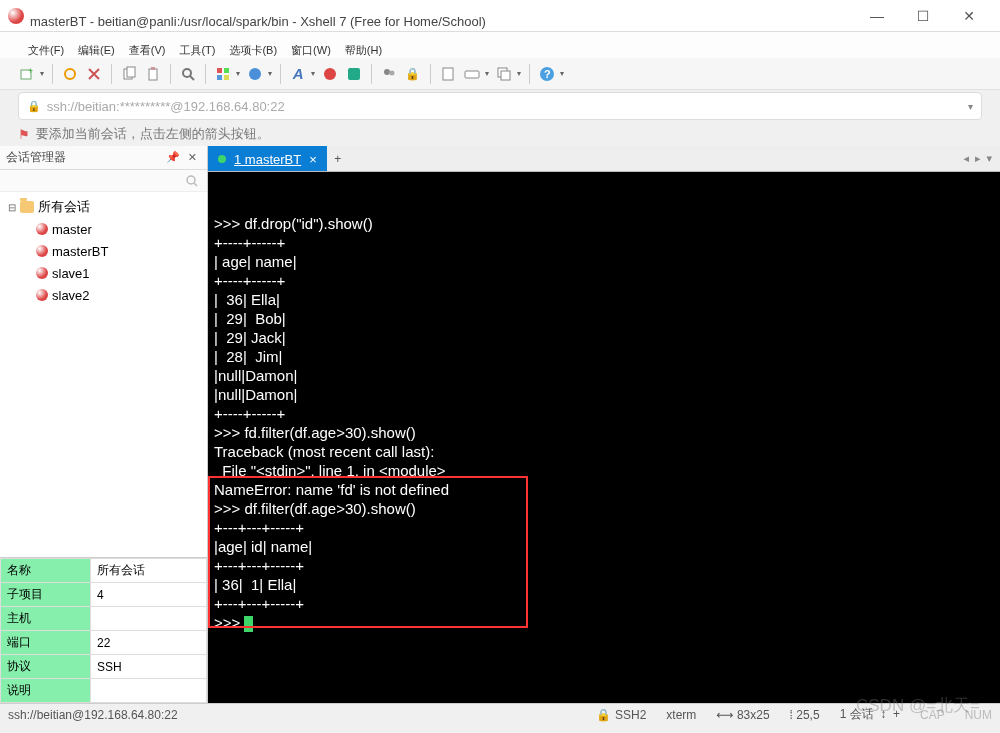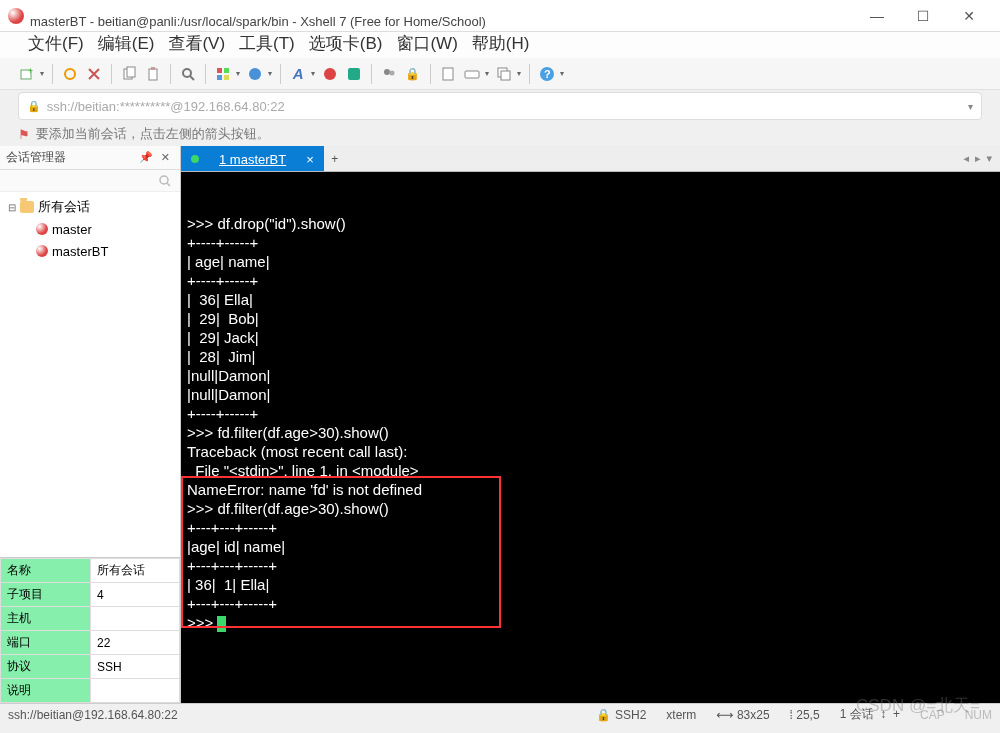--- a/index.html
+++ b/index.html
@@ -2,50 +2,50 @@
 <html><head>
 <meta charset="utf-8">
 <style>
 * { margin: 0; padding: 0; box-sizing: border-box; font-family: "Microsoft YaHei", Tahoma, sans-serif; }
 body { background: #f0f0f0; width: 1000px; height: 733px; overflow: hidden; font-size: 12px; }
 .titlebar { height: 32px; background: #fff; display: flex; align-items: center; padding: 0 8px; border-bottom: 1px solid #ddd; }
 .titlebar .app-icon { width: 16px; height: 16px; border-radius: 50%; background: radial-gradient(circle at 30% 30%, #fff, #d44 60%); margin-right: 6px; }
 .titlebar .title { flex: 1; color: #444; font-size: 13px; margin-top: 11px; }
 .win-btns { display: flex; gap: 0; }
 .win-btn { width: 46px; height: 30px; display: flex; align-items: center; justify-content: center; color: #555; font-size: 14px; cursor: default; }
-.menubar { height: 26px; background: #fdfdfd; display: flex; align-items: flex-start; padding: 0 20px 0 28px; gap: 14px; color: #333; font-size: 17px; }
+.menubar { height: 26px; background: #fdfdfd; display: flex; align-items: flex-end; padding: 0 20px 0 28px; gap: 14px; color: #333; font-size: 11px; }
 .menubar span { cursor: default; }
 .toolbar { height: 32px; background: #f6f6f6; display: flex; align-items: center; padding: 0 18px; gap: 6px; border-bottom: 1px solid #e0e0e0; }
 .tb-sep { width: 1px; height: 20px; background: #ccc; margin: 0 2px; }
 .tb-ico { width: 18px; height: 18px; display: flex; align-items: center; justify-content: center; }
 .tb-drop { font-size: 8px; color: #666; margin-left: -2px; }
 .addrbar { height: 28px; margin: 2px 18px; background: #fff; border: 1px solid #ddd; border-radius: 4px; display: flex; align-items: center; padding: 0 8px; color: #aaa; font-size: 13px; }
 .lock-ico { color: #e6a847; margin-right: 6px; font-size: 11px; }
 .hint { height: 24px; padding: 4px 18px; display: flex; align-items: center; color: #777; font-size: 13px; }
 .flag-ico { color: #d55; margin-right: 6px; }
 .body { display: flex; height: 557px; }
-.sidebar { width: 181px; background: #fafafa; border-right: 1px solid #ccc; display: flex; flex-direction: column; }
+.sidebar { width: 208px; background: #fafafa; border-right: 1px solid #ccc; display: flex; flex-direction: column; }
 .side-hdr { height: 24px; display: flex; align-items: center; padding: 0 6px; font-size: 12px; color: #444; border-bottom: 1px solid #ddd; }
 .side-hdr .sp { flex: 1; }
 .side-hdr .pin { font-size: 11px; color: #666; margin: 0 4px; }
 .side-search { height: 22px; border-bottom: 1px solid #eee; display: flex; align-items: center; justify-content: flex-end; padding-right: 8px; color: #bbb; }
 .tree { flex: 1; padding: 4px 0; background: #fff; overflow: auto; font-size: 13px; }
 .tree-row { display: flex; align-items: center; height: 22px; padding-left: 8px; }
 .tree-row.child { padding-left: 36px; }
 .tree-tog { width: 12px; color: #666; font-size: 10px; }
 .folder-ico { width: 14px; height: 12px; background: #f7c873; border-radius: 2px; margin-right: 4px; position: relative; }
 .folder-ico:before { content: ""; position: absolute; top: -3px; left: 0; width: 7px; height: 3px; background: #f7c873; border-radius: 1px; }
 .sess-ico { width: 12px; height: 12px; border-radius: 50%; background: radial-gradient(circle at 30% 30%, #fff, #d44 60%); margin-right: 4px; }
 .props { border-top: 1px solid #ccc; background: #fff; font-size: 12px; }
 .props table { width: 100%; border-collapse: collapse; }
 .props td { border: 1px solid #ddd; padding: 3px 6px; height: 22px; }
 .props td:first-child { width: 90px; background: #86efac; }
 .main { flex: 1; display: flex; flex-direction: column; background: #fff; }
 .tabs { height: 26px; background: #eee; display: flex; align-items: stretch; border-bottom: 1px solid #bbb; }
-.tab { display: flex; align-items: center; padding: 0 10px; background: #0a7dd4; color: #fff; font-size: 13px; gap: 20px; border-top: 1px solid #0a7dd4; }
+.tab { display: flex; align-items: center; padding: 0 10px; background: #0a7dd4; color: #fff; font-size: 13px; gap: 8px; border-top: 1px solid #0a7dd4; }
 .tab .dot { width: 8px; height: 8px; border-radius: 50%; background: #3dd66a; }
 .tab .close { font-size: 13px; }
 .newtab { width: 22px; display: flex; align-items: center; justify-content: center; color: #555; }
 .tab-right { margin-left: auto; display: flex; align-items: center; padding-right: 8px; color: #888; gap: 6px; font-size: 11px; }
 .term { flex: 1; background: #000; color: #fff; font-family: Consolas, "Courier New", monospace; font-size: 15px; line-height: 19px; padding: 4px 6px; white-space: pre; position: relative; overflow: hidden; }
 .term .cursor { display: inline-block; width: 9px; height: 16px; background: #3dd66a; vertical-align: middle; }
 .highlight-box { position: absolute; border: 2px solid #f33; pointer-events: none; }
 .statusbar { height: 22px; background: #f0f0f0; border-top: 1px solid #ccc; display: flex; align-items: center; padding: 2px 8px; font-size: 12px; color: #555; gap: 20px; }
 .statusbar .sp { flex: 1; }
 .watermark { position: absolute; right: 20px; bottom: 16px; color: rgba(120,120,120,0.4); font-size: 17px; pointer-events: none; }
@@ -211,20 +211,28 @@
         <span>所有会话</span>
       </div>
       <div class="tree-row child">
           <span class="sess-ico"></span>
           <span>master</span>
         </div>
       <div class="tree-row child">
           <span class="sess-ico"></span>
           <span>masterBT</span>
         </div>
+      <div class="tree-row child">
+          <span class="sess-ico"></span>
+          <span>slave1</span>
+        </div>
+      <div class="tree-row child">
+          <span class="sess-ico"></span>
+          <span>slave2</span>
+        </div>
     </div>
     <div class="props">
       <table>
         <tbody>
             <tr>
               <td>名称</td>
               <td>所有会话</td>
             </tr>
         <tr>
               <td>子项目</td>

